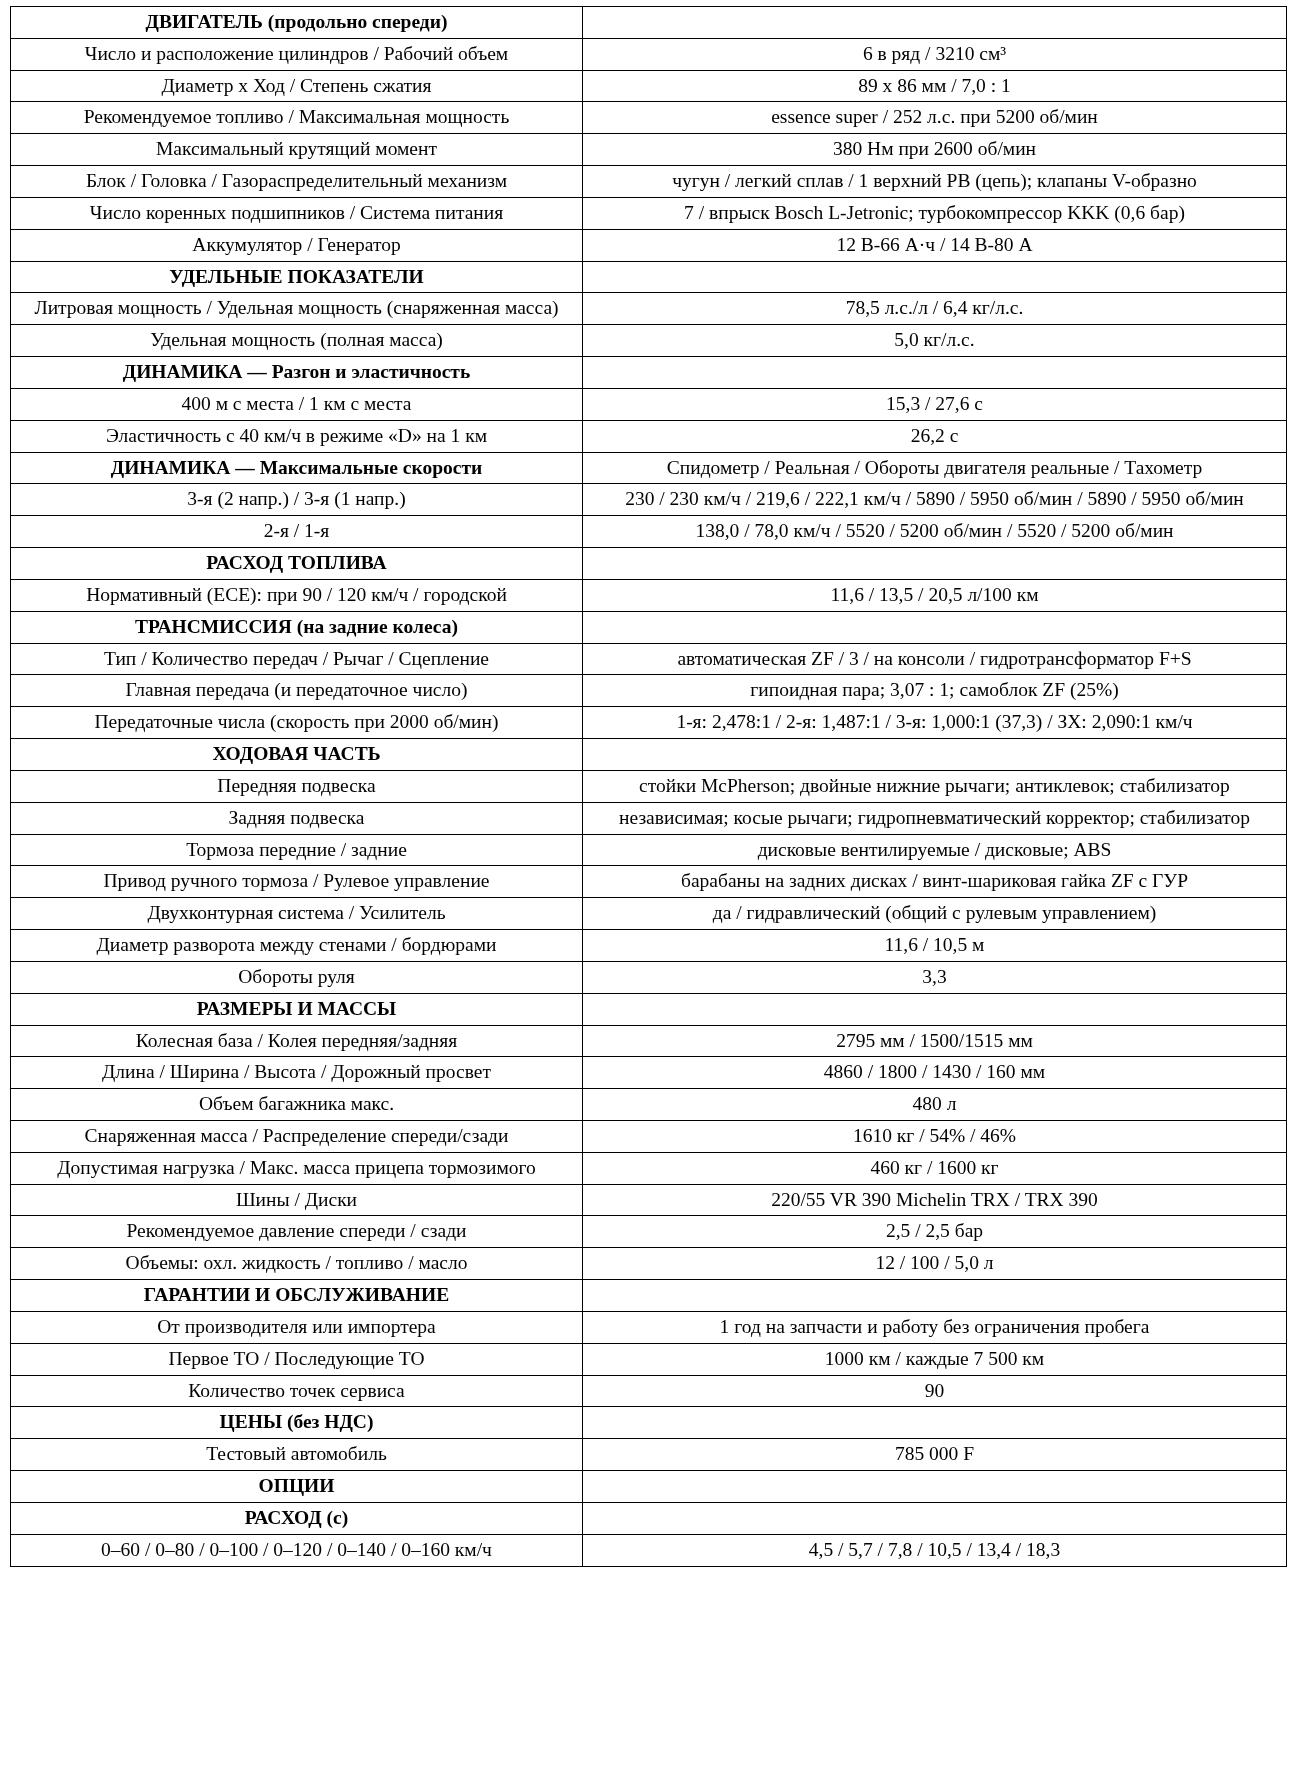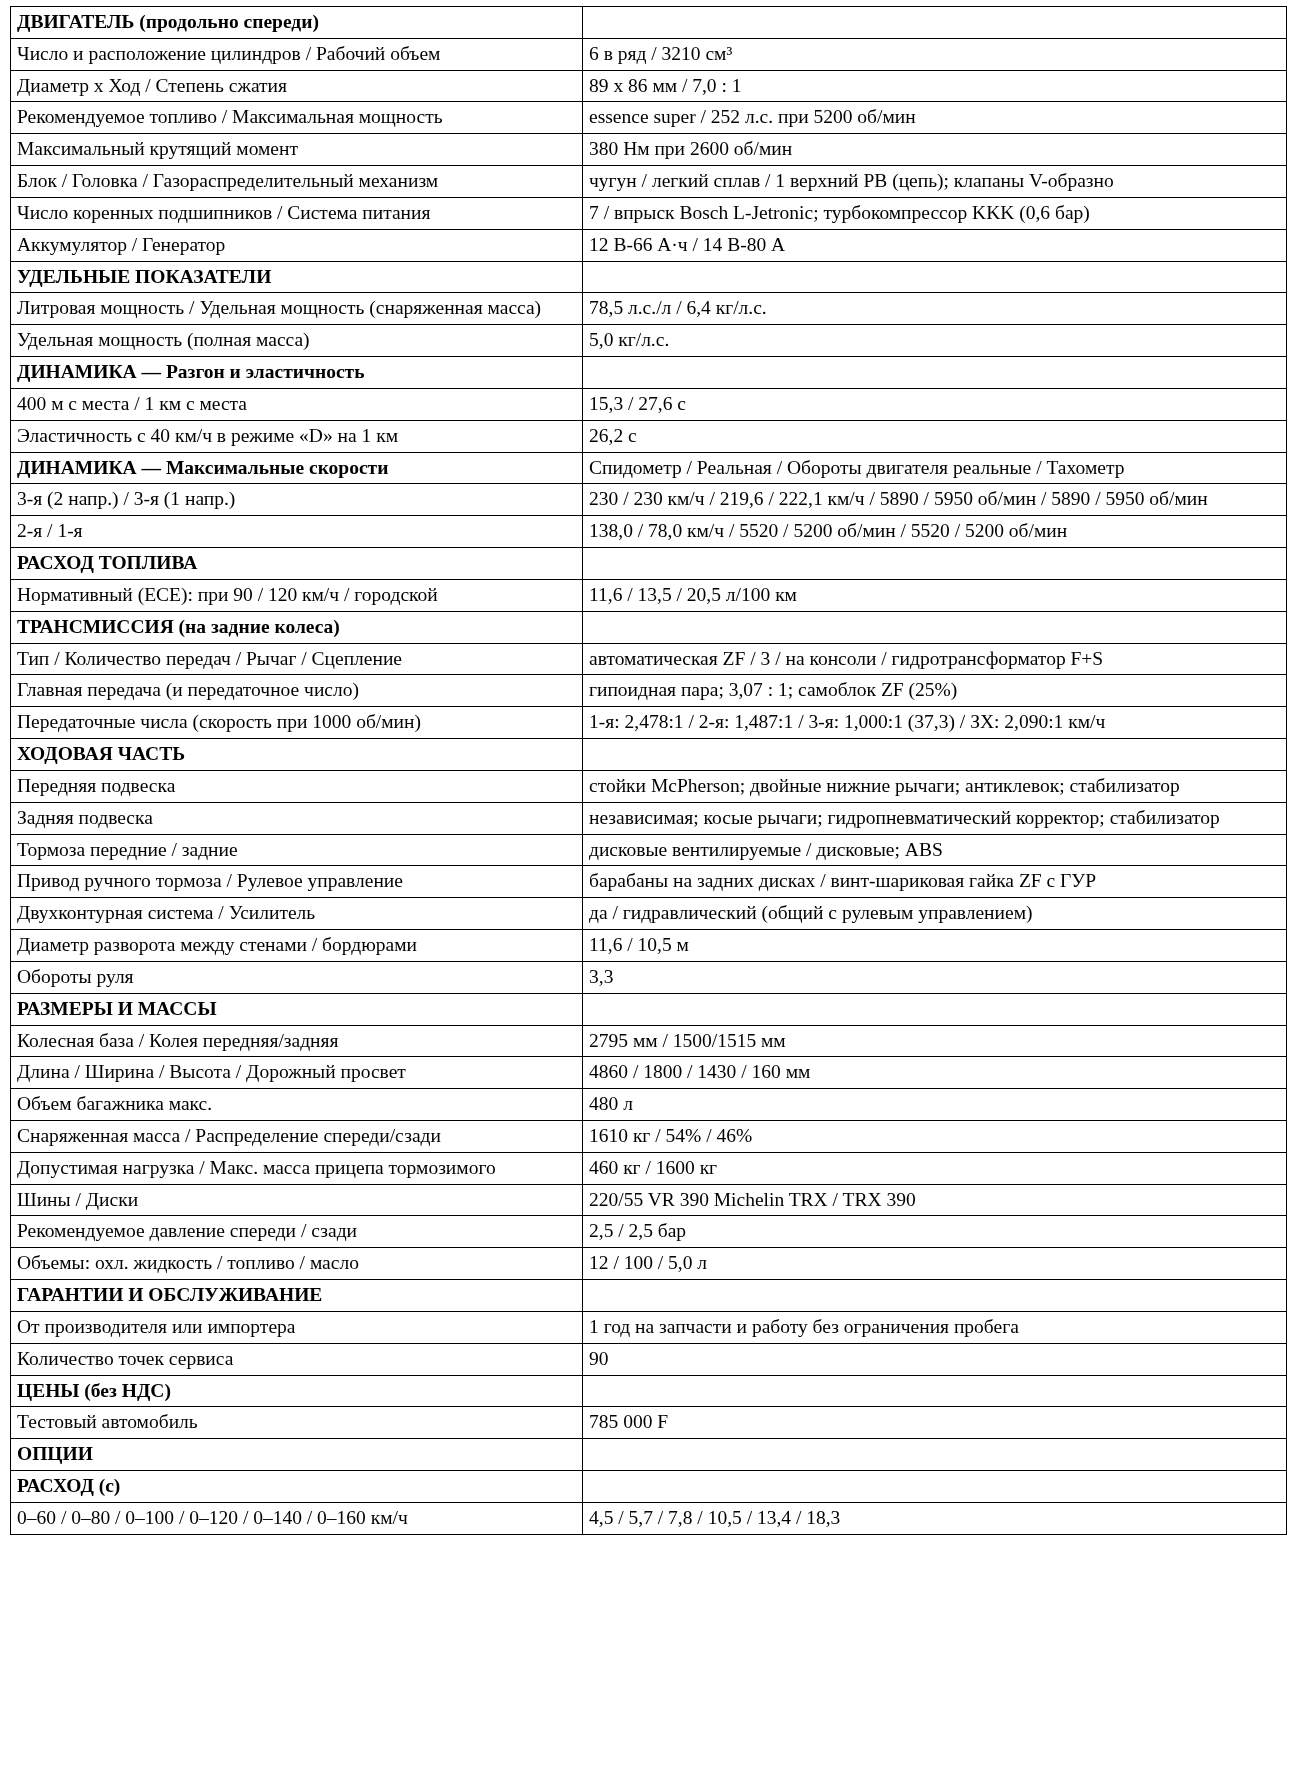--- a/index.html
+++ b/index.html
@@ -9,20 +9,21 @@
   }
   body {
     width: 1296px;
     font-family: "Liberation Serif", serif;
     color: #000000;
   }
   .sheet {
     width: 1296px;
     box-sizing: border-box;
     padding: 6px 8px 10px 10px;
+    text-align: center;
   }
   table.spec {
     border-collapse: collapse;
     width: 1276px;
     table-layout: fixed;
   }
   table.spec td {
     border: 1.6px solid #000000;
     padding: 4px 6px 5px 6px;
     font-size: 19.5px;
@@ -134,21 +135,21 @@
         </tr>
         <tr>
           <td class="label-cell">Тип / Количество передач / Рычаг / Сцепление</td>
           <td class="value-cell">автоматическая ZF / 3 / на консоли / гидротрансформатор F+S</td>
         </tr>
         <tr>
           <td class="label-cell">Главная передача (и передаточное число)</td>
           <td class="value-cell">гипоидная пара; 3,07 : 1; самоблок ZF (25%)</td>
         </tr>
         <tr>
-          <td class="label-cell">Передаточные числа (скорость при 1000 об/мин)</td>
+          <td class="label-cell">Передаточные числа (скорость при 2000 об/мин)</td>
           <td class="value-cell">1-я: 2,478:1 / 2-я: 1,487:1 / 3-я: 1,000:1 (37,3) / ЗХ: 2,090:1 км/ч</td>
         </tr>
         <tr class="section">
           <td class="label-cell">ХОДОВАЯ ЧАСТЬ</td>
           <td class="value-cell"></td>
         </tr>
         <tr>
           <td class="label-cell">Передняя подвеска</td>
           <td class="value-cell">стойки McPherson; двойные нижние рычаги; антиклевок; стабилизатор</td>
         </tr>
@@ -212,20 +213,24 @@
           <td class="label-cell">Объемы: охл. жидкость / топливо / масло</td>
           <td class="value-cell">12 / 100 / 5,0 л</td>
         </tr>
         <tr class="section">
           <td class="label-cell">ГАРАНТИИ И ОБСЛУЖИВАНИЕ</td>
           <td class="value-cell"></td>
         </tr>
         <tr>
           <td class="label-cell">От производителя или импортера</td>
           <td class="value-cell">1 год на запчасти и работу без ограничения пробега</td>
+        </tr>
+        <tr>
+          <td class="label-cell">Первое ТО / Последующие ТО</td>
+          <td class="value-cell">1000 км / каждые 7 500 км</td>
         </tr>
         <tr>
           <td class="label-cell">Количество точек сервиса</td>
           <td class="value-cell">90</td>
         </tr>
         <tr class="section">
           <td class="label-cell">ЦЕНЫ (без НДС)</td>
           <td class="value-cell"></td>
         </tr>
         <tr>

